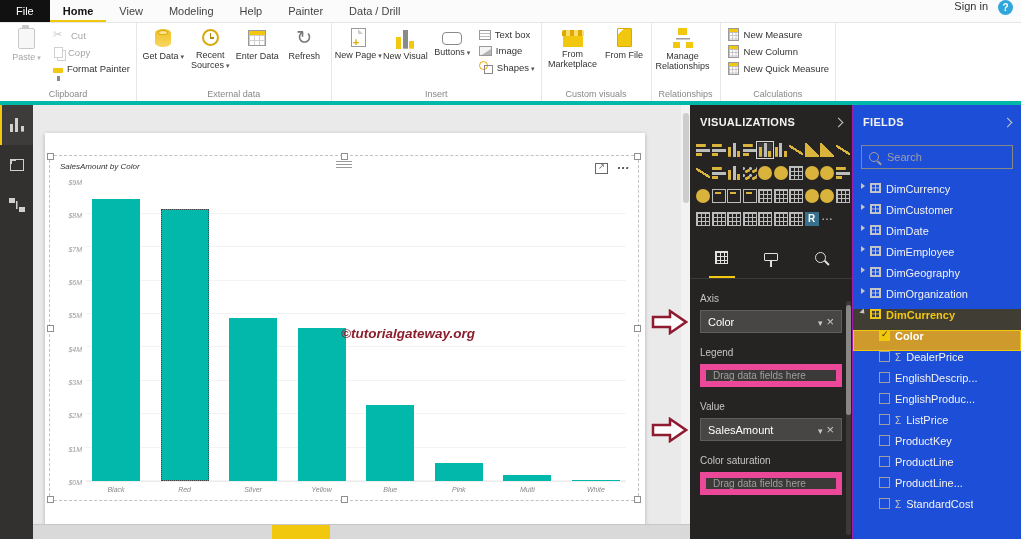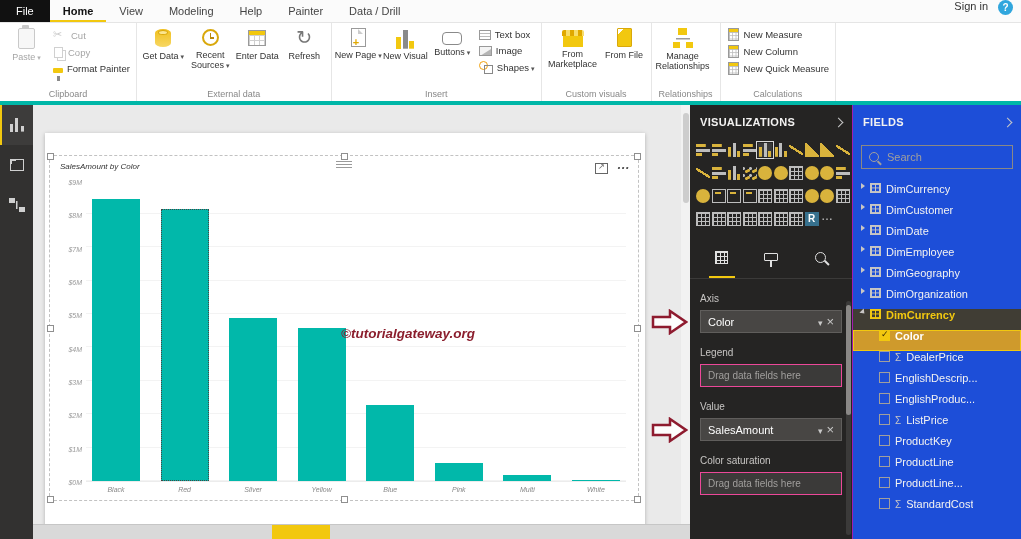--- a/index.html
+++ b/index.html
@@ -156,21 +156,21 @@
   .vt-analytics{width:9px;height:9px;border:1.5px solid #e1e1e1;border-radius:50%;position:relative;}
   .vt-analytics::after{content:"";position:absolute;width:6px;height:1.5px;background:#e1e1e1;transform:rotate(45deg);right:-5px;bottom:-2px;}
   .wells{padding:4px 10px 0;}
   .wlabel{font-size:10px;color:#c8c6c4;margin:14px 0 6px;}
   .wlabel:first-child{margin-top:10px;}
   .wellbox{height:23px;background:#484644;border:1px solid #605e5c;display:flex;align-items:center;gap:4px;
            padding:0 7px;font-size:11px;color:#fff;box-sizing:border-box;}
   .wname{flex:1;overflow:hidden;white-space:nowrap;}
   .wb-caret::after{content:"\25BE";color:#c8c8c8;font-size:9px;}
   .wb-x::after{content:"\00D7";color:#c8c8c8;font-size:13px;line-height:1;}
-  .wempty{height:23px;background:#3b3a39;border:1px solid #ec4899;display:flex;align-items:center;
+  .wempty{height:23px;background:#3b3a39;border:6px solid #ec4899;display:flex;align-items:center;
           padding:0 7px;font-size:10px;color:#a19f9d;box-sizing:border-box;}
   .vscrolltrack{position:absolute;right:1px;top:196px;bottom:4px;width:5px;background:#3b3a39;border-radius:3px;}
   .vscrollthumb{position:absolute;right:1px;top:200px;width:5px;height:110px;background:#8a8886;border-radius:3px;}
 
   
   .fieldspanel{position:absolute;left:852px;top:105px;width:169px;bottom:0;background:#1d4ed8;color:#f3f2f1;
                border-left:1px solid #a21caf;box-sizing:border-box;overflow:hidden;z-index:6;}
   .searchbox{margin:6px 8px 0;height:24px;border:1px solid #8a8886;display:flex;align-items:center;gap:6px;
              padding:0 7px;box-sizing:border-box;}
   .searchbox input{background:transparent;border:none;outline:none;color:#e1e1e1;font-size:11px;width:100%;

